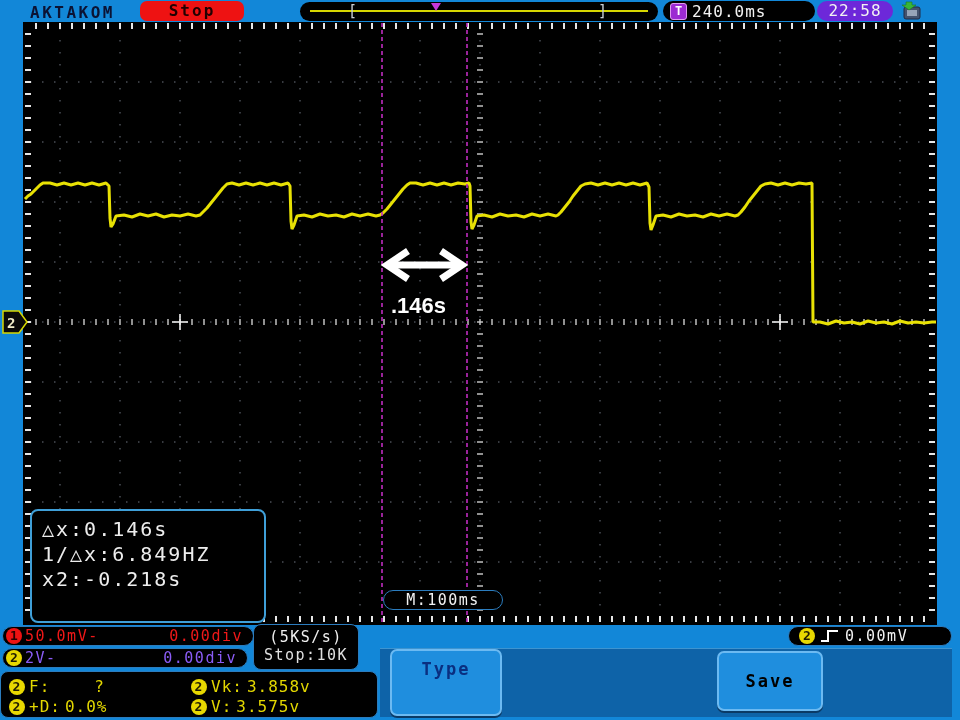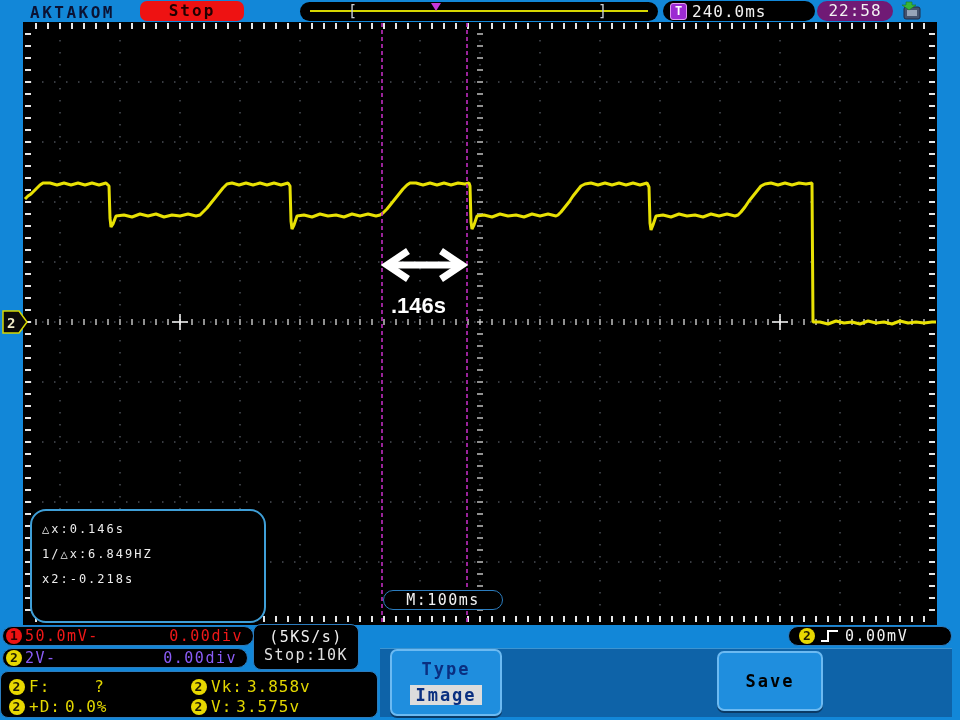--- a/index.html
+++ b/index.html
@@ -18,30 +18,30 @@
   .brk{position:absolute;top:0px;color:#c8cdd4;font:15px "DejaVu Sans Mono",monospace;}
   .brk.l{left:48px;} .brk.r{left:298px;}
   .trigmark{position:absolute;left:131px;top:1px;width:0;height:0;
             border-left:5px solid transparent;border-right:5px solid transparent;
             border-top:8px solid #c438d8;}
   .tpill{left:663px;top:1px;width:152px;height:20px;background:#000;border-radius:11px;
          display:flex;align-items:center;gap:5px;padding-left:7px;box-sizing:border-box;}
   .ticon{width:15px;height:15px;background:#9c2ad2;border:1px solid #e09af0;border-radius:3px;
          color:#fff;font:bold 12px "DejaVu Sans Mono",monospace;text-align:center;line-height:15px;flex:none;}
   .ttime{color:#f2f2f2;font:16px "DejaVu Sans Mono",monospace;letter-spacing:1px;}
-  .clock-pill{left:817px;top:1px;width:76px;height:20px;background:#701a75;border-radius:11px;
+  .clock-pill{left:817px;top:1px;width:76px;height:20px;background:#6d28d9;border-radius:11px;
               color:#f2f2f2;font:16px "DejaVu Sans Mono",monospace;text-align:center;line-height:20px;letter-spacing:1px;}
   .usb{left:897px;top:1px;}
 
   
   #scope-svg{position:absolute;left:0;top:0;}
   .cursor-label{left:391px;top:293px;color:#ffffff;font:bold 22px "Liberation Sans",sans-serif;text-align:center;}
   .measure-box{left:30px;top:509px;width:222px;height:104px;background:#000;
-               border:2px solid #3f9fd8;border-radius:16px;color:#ededed;
-               font-size:12px;letter-spacing:2px;line-height:25px;padding:6px 0 0 10px;}
+               border:2px solid #3f9fd8;border-radius:8px;color:#ededed;
+               font-size:20px;letter-spacing:2px;line-height:25px;padding:6px 0 0 10px;}
 
   
   .strip{left:380px;top:648px;width:572px;height:68px;background:#0e63a8;border-top:1px solid #3e94d0;}
   .pill{position:absolute;background:#000;border:1px solid #2b7cbe;border-radius:10px;
         display:flex;align-items:center;box-sizing:border-box;}
   #ch1pill{left:2px;top:626px;width:252px;height:20px;padding:0 10px 0 3px;gap:3px;}
   #ch2pill{left:2px;top:648px;width:246px;height:20px;padding:0 10px 0 3px;gap:3px;}
   #midbox{left:253px;top:624px;width:106px;height:46px;position:absolute;background:#000;
           border:1px solid #2b7cbe;border-radius:8px;text-align:center;box-sizing:border-box;}
   #mpill{left:383px;top:590px;width:120px;height:20px;justify-content:center;align-items:flex-end;}
@@ -569,16 +569,15 @@
   </div>
   <div class="meas" style="left:190px;top:25px;">
     <span class="cnum y">2</span>
     <span>V:</span>
       <span>3.575v</span>
   </div>
 </div>
 
 <div class="btn" id="typebtn">
   <div class="btn-title">Type</div>
-  <div><span class="btn-value">Image</span></div>
 </div>
 
 <div class="btn" id="savebtn">Save</div>
 
 </body></html>

